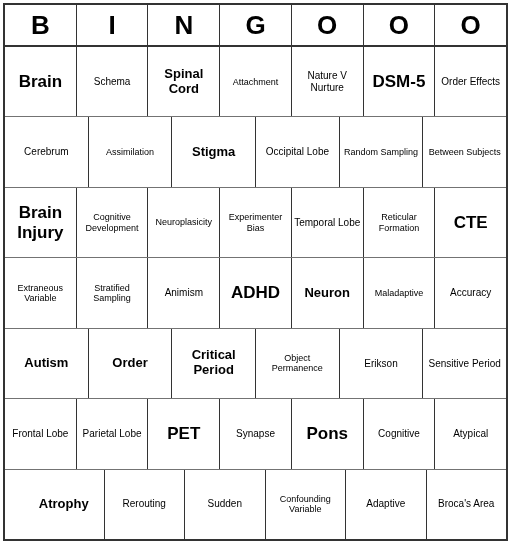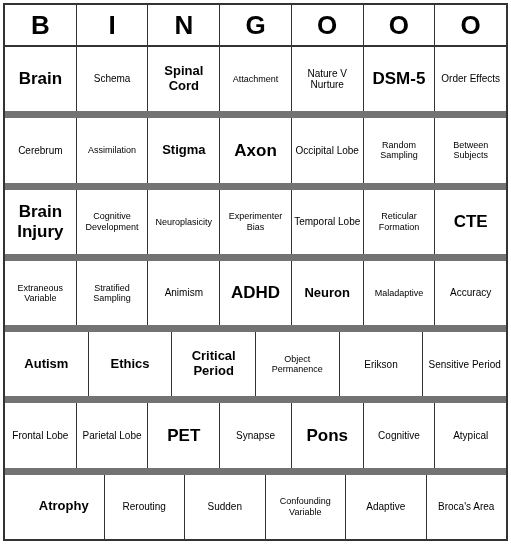--- a/index.html
+++ b/index.html
@@ -37,21 +37,21 @@
     .header-cell:last-child { border-right: none; }
     .grid {
       display: flex;
       flex-direction: column;
       flex: 1;
     }
     .grid-row {
       display: flex;
       flex-direction: row;
       flex: 1;
-      border-bottom: 7px solid #737373;
+      border-bottom: 1px solid #737373;
     }
     .grid-row:last-child { border-bottom: none; padding-left: 19px; }
     .cell {
       flex: 1;
       border-right: 1px solid #333;
       display: flex;
       align-items: center;
       justify-content: center;
       text-align: center;
       padding: 2px;
@@ -95,21 +95,20 @@
         <div class="cell medium">Spinal Cord</div>
         <div class="cell xsmall">Attachment</div>
         <div class="cell small">Nature V Nurture</div>
         <div class="cell large">DSM-5</div>
         <div class="cell small">Order Effects</div>
       </div>
       <div class="grid-row">
         <div class="cell small">Cerebrum</div>
         <div class="cell xsmall">Assimilation</div>
         <div class="cell medium">Stigma</div>
-        <div class="cell large">Axon</div>
         <div class="cell small">Occipital Lobe</div>
         <div class="cell xsmall">Random Sampling</div>
         <div class="cell xsmall">Between Subjects</div>
       </div>
       <div class="grid-row">
         <div class="cell large">Brain Injury</div>
         <div class="cell xsmall">Cognitive Development</div>
         <div class="cell xsmall">Neuroplasicity</div>
         <div class="cell xsmall">Experimenter Bias</div>
         <div class="cell small">Temporal Lobe</div>
@@ -120,21 +119,21 @@
         <div class="cell xsmall">Extraneous Variable</div>
         <div class="cell xsmall">Stratified Sampling</div>
         <div class="cell small">Animism</div>
         <div class="cell large">ADHD</div>
         <div class="cell medium">Neuron</div>
         <div class="cell xsmall">Maladaptive</div>
         <div class="cell small">Accuracy</div>
       </div>
       <div class="grid-row">
         <div class="cell medium">Autism</div>
-        <div class="cell medium">Ethics</div>
+        <div class="cell medium">Order</div>
         <div class="cell medium">Critical Period</div>
         <div class="cell xsmall">Object Permanence</div>
         <div class="cell small">Erikson</div>
         <div class="cell small">Sensitive Period</div>
       </div>
       <div class="grid-row">
         <div class="cell small">Frontal Lobe</div>
         <div class="cell small">Parietal Lobe</div>
         <div class="cell large">PET</div>
         <div class="cell small">Synapse</div>

